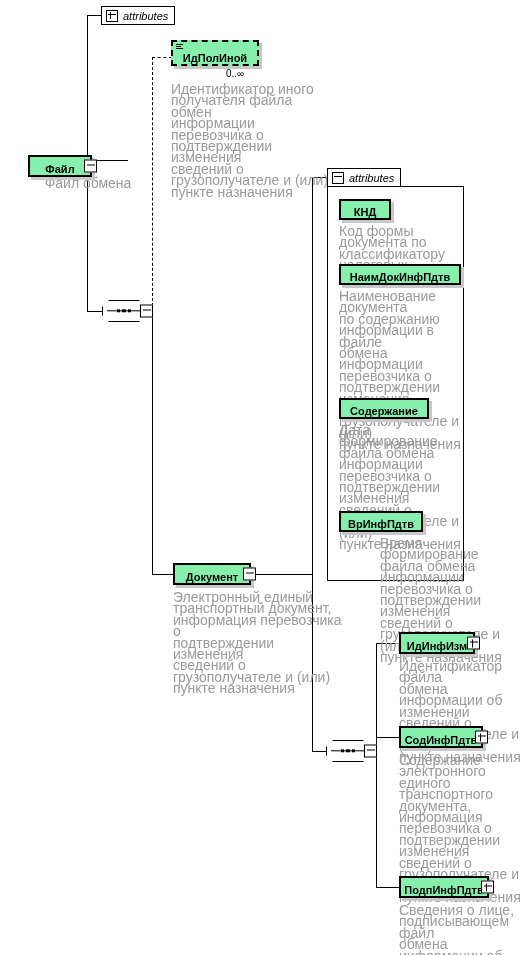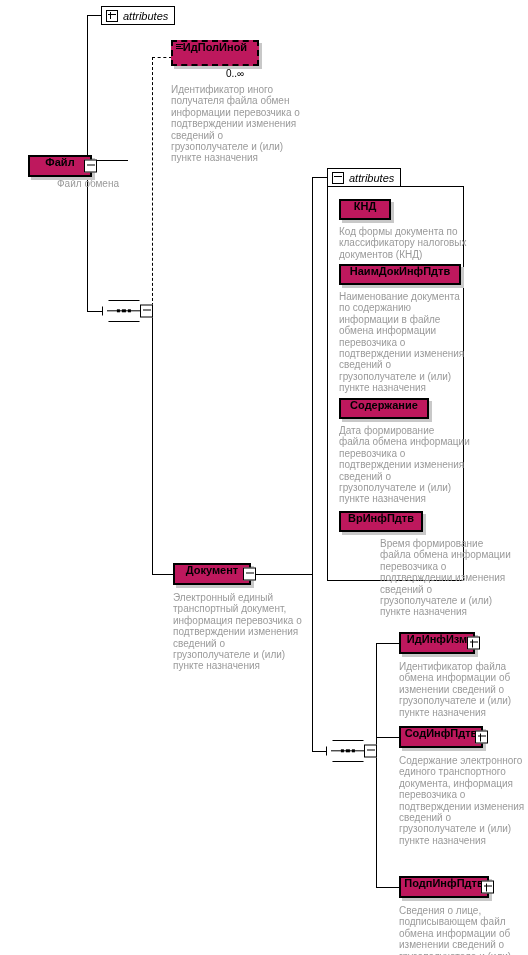--- a/index.html
+++ b/index.html
@@ -13,27 +13,27 @@
     position: relative;
     font-family: "Liberation Sans", sans-serif;
     overflow: hidden;
   }
 
   
   .box {
     position: absolute;
     box-sizing: border-box;
     border: 2px solid #000000;
-    background: #be185d;
+    background: #86efac;
     color: #000000;
     font-weight: bold;
     font-size: 11px;
     line-height: 1;
     display: flex;
-    align-items: flex-start;
+    align-items: flex-end;
     justify-content: center;
     white-space: nowrap;
     box-shadow: 3px 3px 0 0 #c8c8c8;
     z-index: 5;
   }
   .box.optional {
     border: 2px dashed #000000;
     box-shadow: 3px 3px 0 0 #c8c8c8;
   }
   .box .lbl { padding: 0 7px; }
@@ -117,21 +117,21 @@
     box-sizing: border-box;
     border: 1px solid #000000;
     background: transparent;
     z-index: 1;
   }
 
   
   .desc {
     position: absolute;
     color: #9a9a9a;
-    font-size: 10px;
+    font-size: 14px;
     line-height: 11.4px;
     z-index: 4;
     white-space: pre-line;
   }
 
   
   .occ {
     position: absolute;
     color: #000000;
     font-size: 10px;

